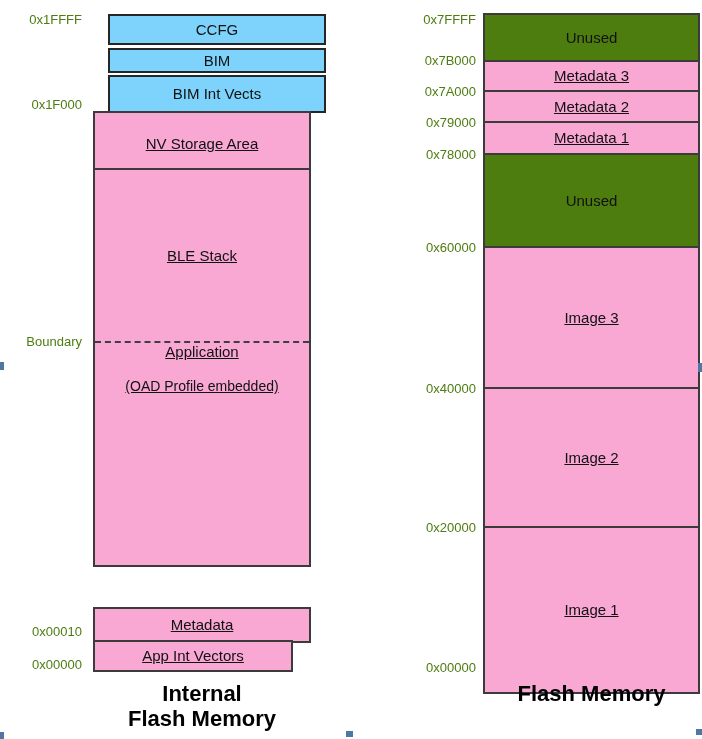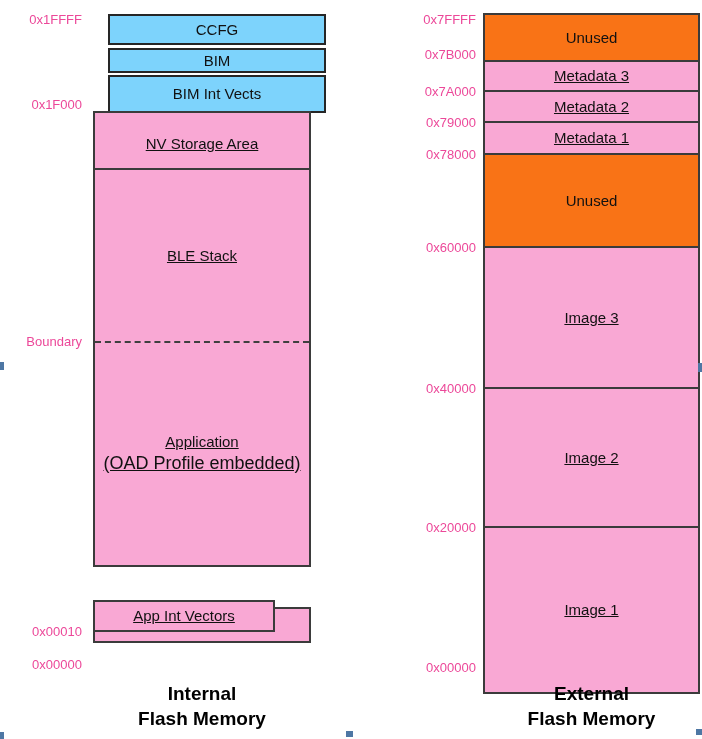--- a/index.html
+++ b/index.html
@@ -19,48 +19,48 @@
     display: flex;
     align-items: center;
     justify-content: center;
     text-align: center;
     font-size: 15px;
     line-height: 1.2;
     color: #111111;
   }
   .fill-red   { background: #7dd3fc; border-color: #262626; margin-left: 15px; }
   .fill-blue  { background: #f9a8d4; text-decoration: underline; }
-  .fill-white { background: #f97316; }
+  .fill-white { background: #4d7c0f; }
   .bigbox { flex-direction: column; align-items: stretch; justify-content: flex-start; padding: 0; }
   .bigbox .seg-top {
     height: 173px;
     display: flex; align-items: center; justify-content: center;
     border-bottom: 2px dashed #3f3f3f;
     box-sizing: border-box;
   }
   .bigbox .seg-bottom {
     flex: 1;
-    display: flex; flex-direction: column; align-items: center; justify-content: center;
+    display: flex; flex-direction: column; align-items: center; 
   }
-  .sublabel { font-size: 18px; margin-top: 2px; }
+  .sublabel { font-size: 14px; margin-top: 17px; }
   .addr {
     position: absolute;
     height: 18px;
     line-height: 18px;
     font-size: 13px;
     text-align: right;
-    color: #ec4899;
+    color: #4d7c0f;
     white-space: nowrap;
   }
   .addr-internal { left: 2px;  width: 80px; }
   .addr-external { left: 398px; width: 78px; }
   .map-title {
     position: absolute;
     text-align: center;
-    font-size: 19px;
+    font-size: 22px;
     font-weight: bold;
     line-height: 25px;
     color: #000000;
   }
   .handle {
     position: absolute;
     background: #4E77A4;
   }
 </style>
 </head>
@@ -95,34 +95,34 @@
       </div>
       <div class="seg-bottom">
         <div>Application</div>
         <div class="sublabel">(OAD Profile embedded)</div>
       </div>
     </div>
 
     <div class="region fill-blue" style="left:93px; top:607px; width:218px; height:36px">
       <span>Metadata</span>
     </div>
-    <div class="region fill-blue" style="left:93px; top:600px; width:182px; height:32px">
+    <div class="region fill-blue" style="left:93px; top:640px; width:200px; height:32px">
       <span>App Int Vectors</span>
     </div>
 
     <div class="map-title" style="left:93px; top:681px; width:218px">
       <div>Internal</div>
       <div>Flash Memory</div>
     </div>
   </section>
 
   <section>
 
     <div class="addr addr-external" style="top:11px">0x7FFFF</div>
-    <div class="addr addr-external" style="top:46px">0x7B000</div>
+    <div class="addr addr-external" style="top:52px">0x7B000</div>
     <div class="addr addr-external" style="top:83px">0x7A000</div>
     <div class="addr addr-external" style="top:114px">0x79000</div>
     <div class="addr addr-external" style="top:146px">0x78000</div>
     <div class="addr addr-external" style="top:239px">0x60000</div>
     <div class="addr addr-external" style="top:380px">0x40000</div>
     <div class="addr addr-external" style="top:519px">0x20000</div>
     <div class="addr addr-external" style="top:659px">0x00000</div>
 
     <div class="region fill-white" style="left:483px; top:13px;  width:217px; height:49px">
       <span>Unused</span>
@@ -143,21 +143,20 @@
       <span>Image 3</span>
     </div>
     <div class="region fill-blue" style="left:483px; top:387px; width:217px; height:141px">
       <span>Image 2</span>
     </div>
     <div class="region fill-blue" style="left:483px; top:526px; width:217px; height:168px">
       <span>Image 1</span>
     </div>
 
     <div class="map-title" style="left:483px; top:681px; width:217px">
-      <div>External</div>
       <div>Flash Memory</div>
     </div>
   </section>
 
   <div class="handle" style="left:0px;   top:362px; width:4px; height:8px"></div>
   <div class="handle" style="left:698px; top:363px; width:4px; height:9px"></div>
   <div class="handle" style="left:0px;   top:732px; width:4px; height:7px"></div>
   <div class="handle" style="left:346px; top:731px; width:7px; height:6px"></div>
   <div class="handle" style="left:696px; top:729px; width:6px; height:6px"></div>
 

